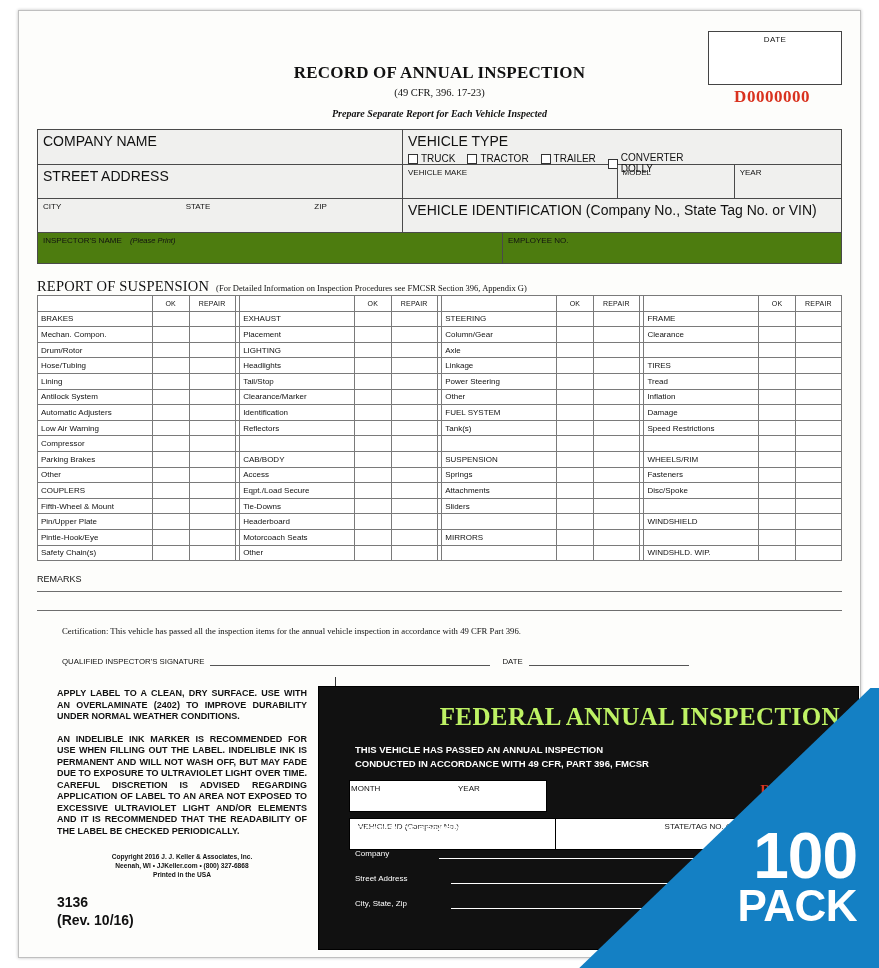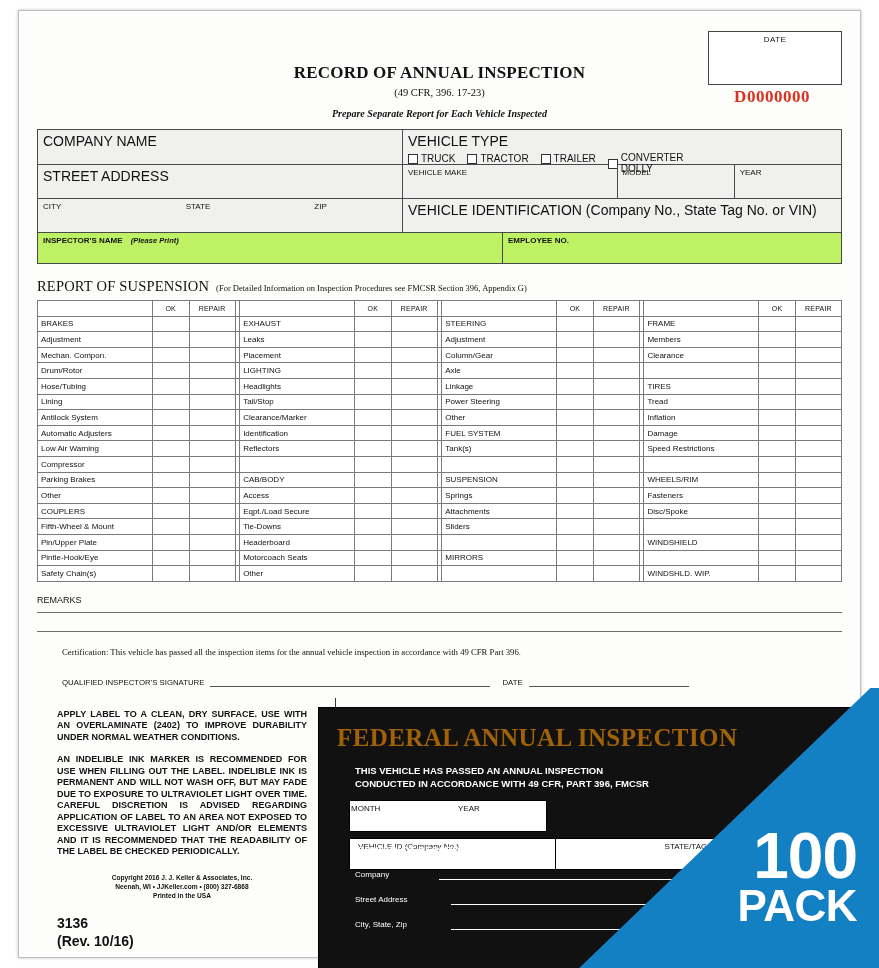--- a/index.html
+++ b/index.html
@@ -77,37 +77,37 @@
   }
   .chk{display:flex;align-items:center;gap:3px;}
   .box{
     width:8px;height:8px;border:1px solid #333;background:#fff;display:inline-block;
   }
   .trip{display:flex;height:100%;}
   .trip > div{
     flex:1;border-right:1px solid #4a4a4a;padding:3px 4px 0 5px;box-sizing:border-box;font-size:8px;
   }
   .trip > div:last-child{border-right:none;}
-  .nmrow{display:flex;border:1px solid #4a4a4a;border-top:none;background:#bef264;font-weight:bold;}
+  .nmrow{display:flex;border:1px solid #4a4a4a;border-top:none;background:#4d7c0f;}
   .nmrow > div{
     box-sizing:border-box;padding:3px 4px 0 5px;font-size:8px;height:30px;
   }
   .nmrow .a{width:465px;border-right:1px solid #4a4a4a;}
   .nmrow .b{flex:1;}
   .ital{font-style:italic;font-size:7.5px;}
 
   
   .roc{
     margin-top:14px;display:flex;align-items:baseline;gap:7px;
   }
   .roc .hd{font-size:14.5px;font-family:"Liberation Serif", serif;letter-spacing:.2px;}
   .roc .note{font-size:8.5px;font-family:"Liberation Serif", serif;}
 
   table.grid{
-    margin-top:5px;width:100%;border-collapse:collapse;
+    width:100%;border-collapse:collapse;
     table-layout:fixed;
     font-size:8px;
   }
   table.grid td, table.grid th{
     border:1px solid #7a7a7a;
     height:14.6px;
     padding:0 0 0 3px;
     font-weight:normal;
     overflow:hidden;white-space:nowrap;
     background:#fff;
@@ -163,21 +163,21 @@
   }
 
   .label{
     position:absolute;left:281px;top:-2px;width:539px;height:262px;
     background:#111;border:1px solid #000;
   }
   .label .lblinner{
     position:absolute;left:18px;right:18px;top:10px;bottom:8px;
   }
   .label h2{
-    margin:0;color:#a16207;text-align:left;font-size:25px;font-weight:bold;
+    margin:0;color:#bef264;text-align:right;font-size:25px;font-weight:bold;
     font-family:"Liberation Serif", serif;letter-spacing:.4px;
     padding-top:6px;
   }
   .label .passed{
     margin-top:12px;color:#fff;font-size:9.5px;font-weight:bold;line-height:1.45;
     padding-left:18px;
   }
   .boxrow{position:relative;margin-top:9px;height:34px;}
   .wbox{
     position:absolute;background:#fff;border:1px solid #000;box-sizing:border-box;
@@ -375,37 +375,20 @@
             <td class="nb"></td>
             <td class="grp">STEERING</td>
             <td class="mark"></td>
             <td class="mark"></td>
             <td class="nb"></td>
             <td class="grp">FRAME</td>
             <td class="mark"></td>
             <td class="mark"></td>
           </tr>
           <tr>
-            <td class="name">Adjustment</td>
-            <td class="blank"></td>
-            <td class="blank"></td>
-            <td class="nb"></td>
-            <td class="name">Leaks</td>
-            <td class="blank"></td>
-            <td class="blank"></td>
-            <td class="nb"></td>
-            <td class="name">Adjustment</td>
-            <td class="blank"></td>
-            <td class="blank"></td>
-            <td class="nb"></td>
-            <td class="name">Members</td>
-            <td class="blank"></td>
-            <td class="blank"></td>
-          </tr>
-          <tr>
             <td class="name">Mechan. Compon.</td>
             <td class="blank"></td>
             <td class="blank"></td>
             <td class="nb"></td>
             <td class="name">Placement</td>
             <td class="blank"></td>
             <td class="blank"></td>
             <td class="nb"></td>
             <td class="name">Column/Gear</td>
             <td class="blank"></td>

